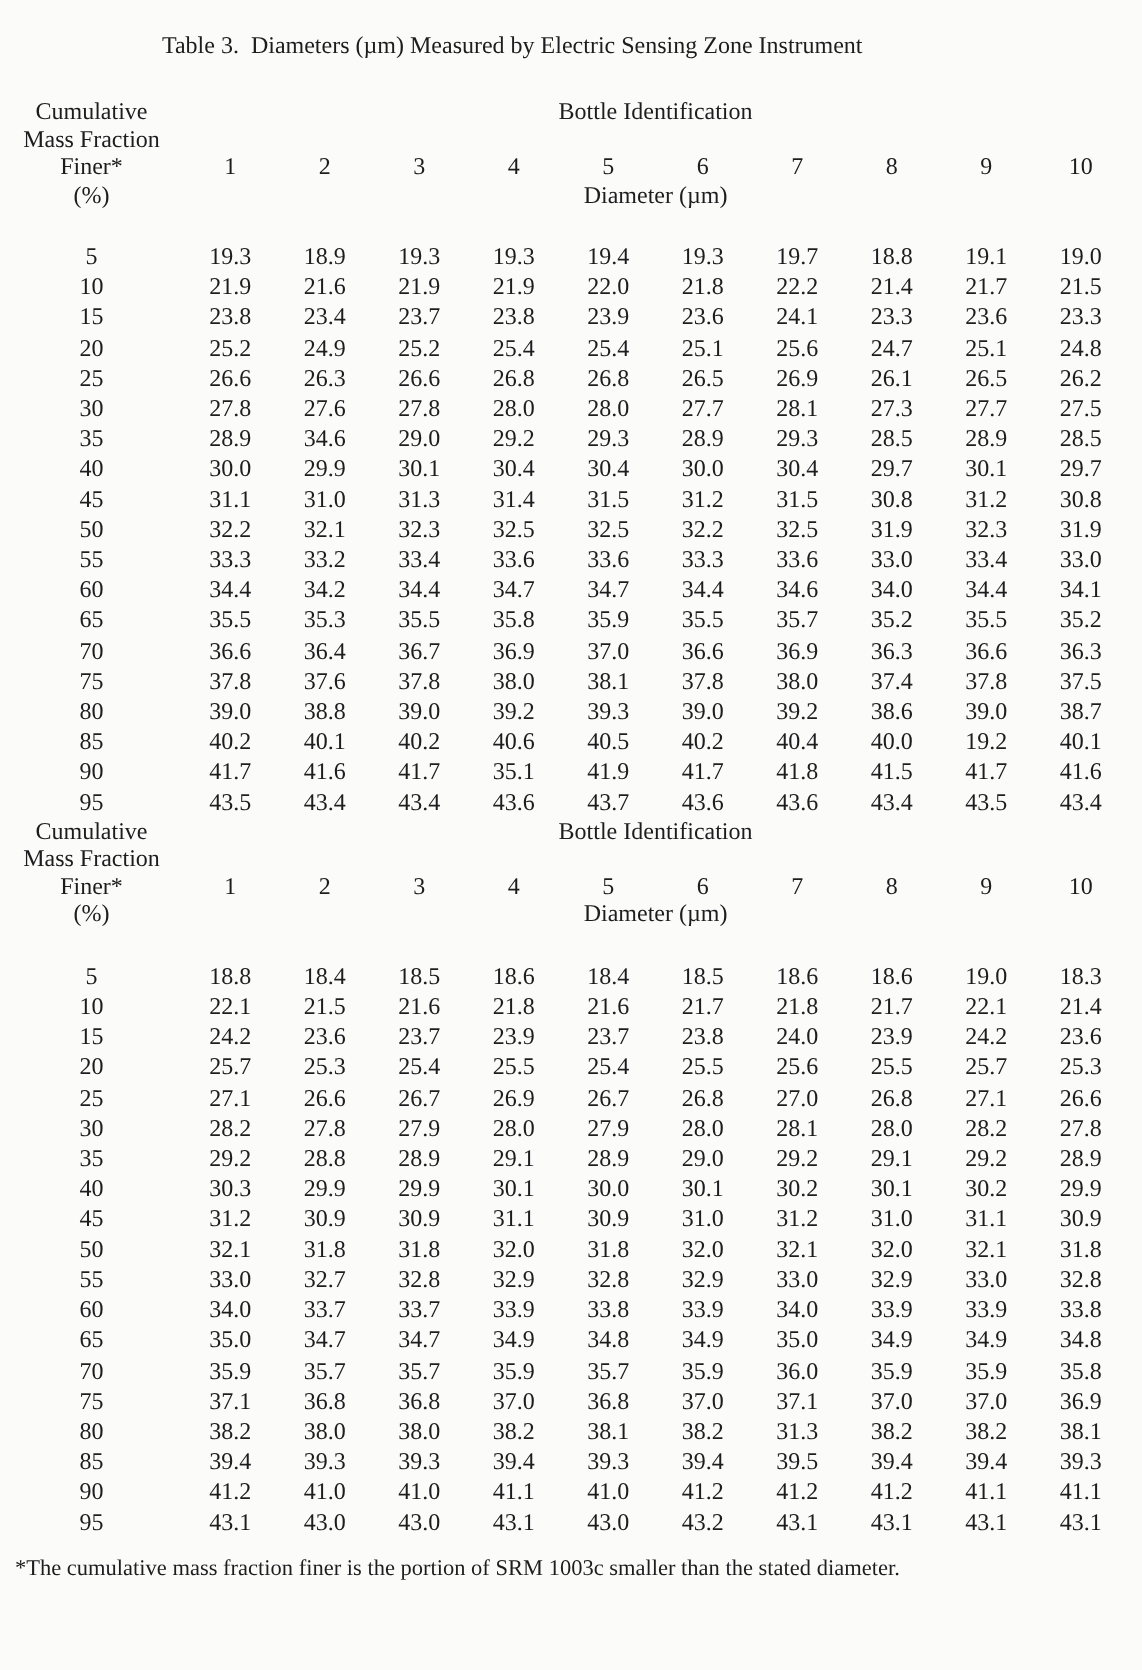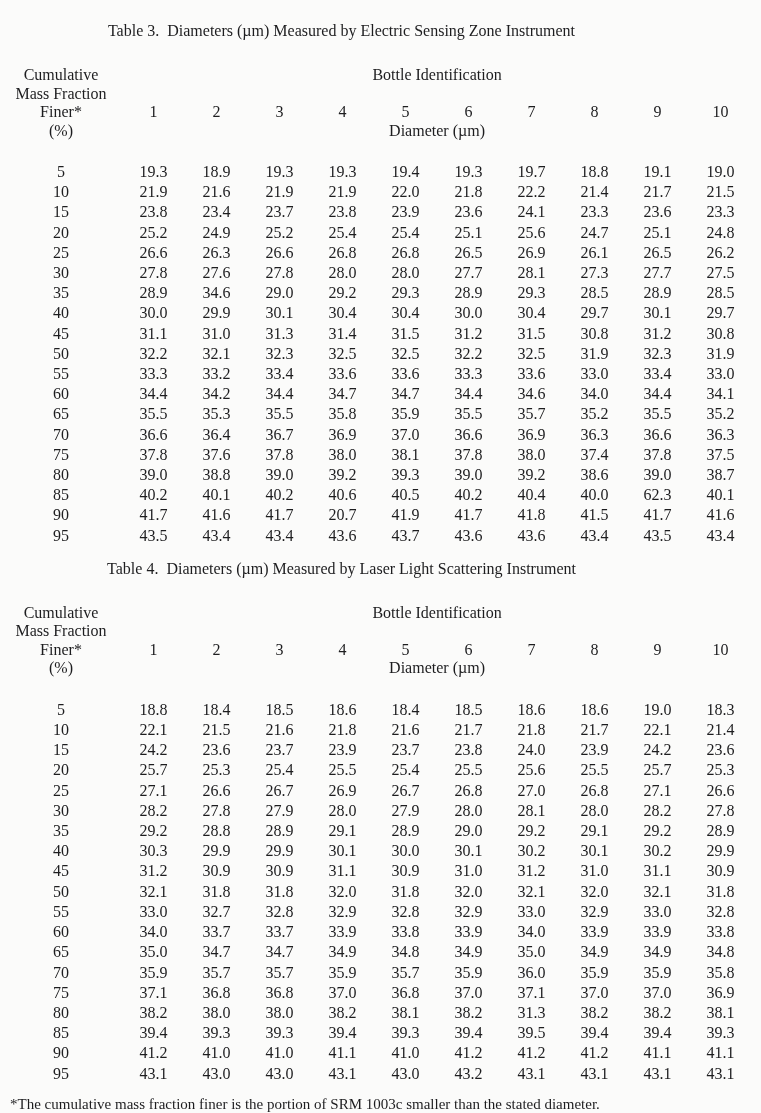--- a/index.html
+++ b/index.html
@@ -299,29 +299,29 @@
           <tr>
             <td class="stub">85</td>
             <td>40.2</td>
             <td>40.1</td>
             <td>40.2</td>
             <td>40.6</td>
             <td>40.5</td>
             <td>40.2</td>
             <td>40.4</td>
             <td>40.0</td>
-            <td>62.3</td>
+            <td>19.2</td>
             <td>40.1</td>
           </tr>
           <tr>
             <td class="stub">90</td>
             <td>41.7</td>
             <td>41.6</td>
             <td>41.7</td>
-            <td>20.7</td>
+            <td>35.1</td>
             <td>41.9</td>
             <td>41.7</td>
             <td>41.8</td>
             <td>41.5</td>
             <td>41.7</td>
             <td>41.6</td>
           </tr>
           <tr>
             <td class="stub">95</td>
             <td>43.5</td>
@@ -333,21 +333,20 @@
             <td>43.6</td>
             <td>43.4</td>
             <td>43.5</td>
             <td>43.4</td>
           </tr>
         </tbody>
     </table>
   </section>
 
   <section class="table-block table-block-2">
-    <div class="table-title">Table 4.  Diameters (µm) Measured by Laser Light Scattering Instrument</div>
     <table class="data-table">
       <colgroup>
         <col class="c-stub">
         <col class="c-data">
           <col class="c-data">
           <col class="c-data">
           <col class="c-data">
           <col class="c-data">
         <col class="c-data">
           <col class="c-data">

